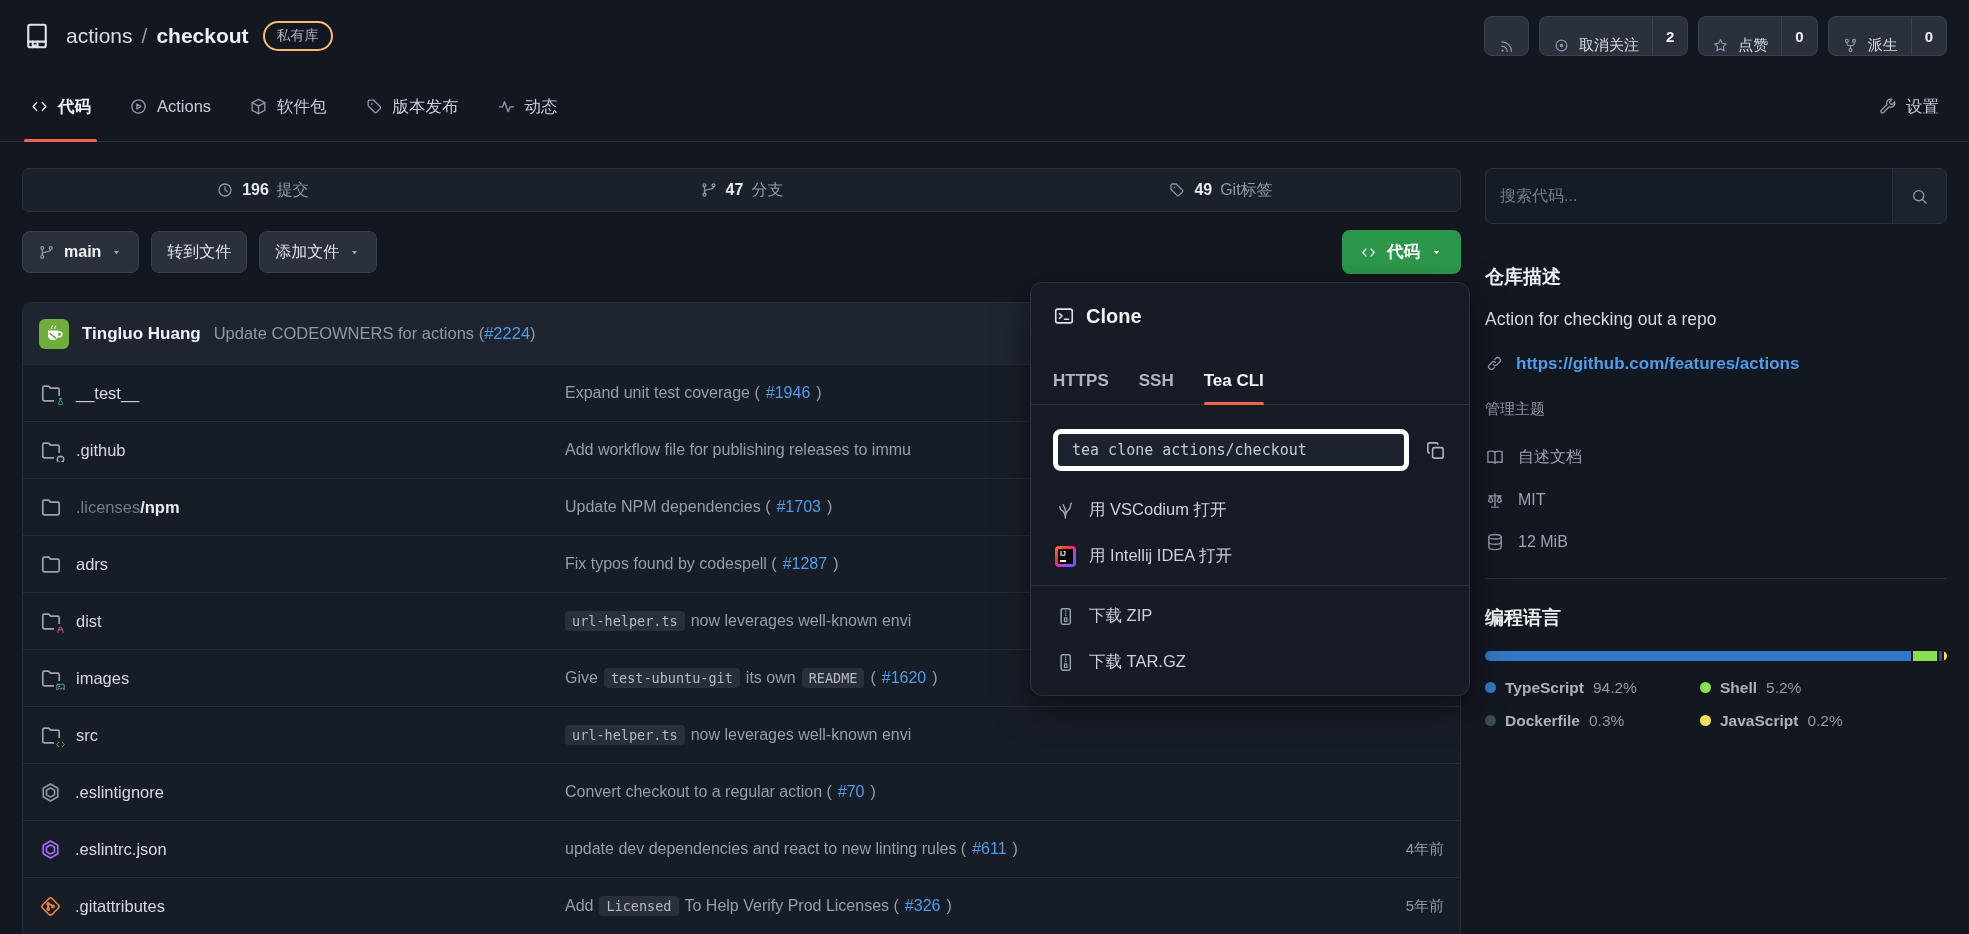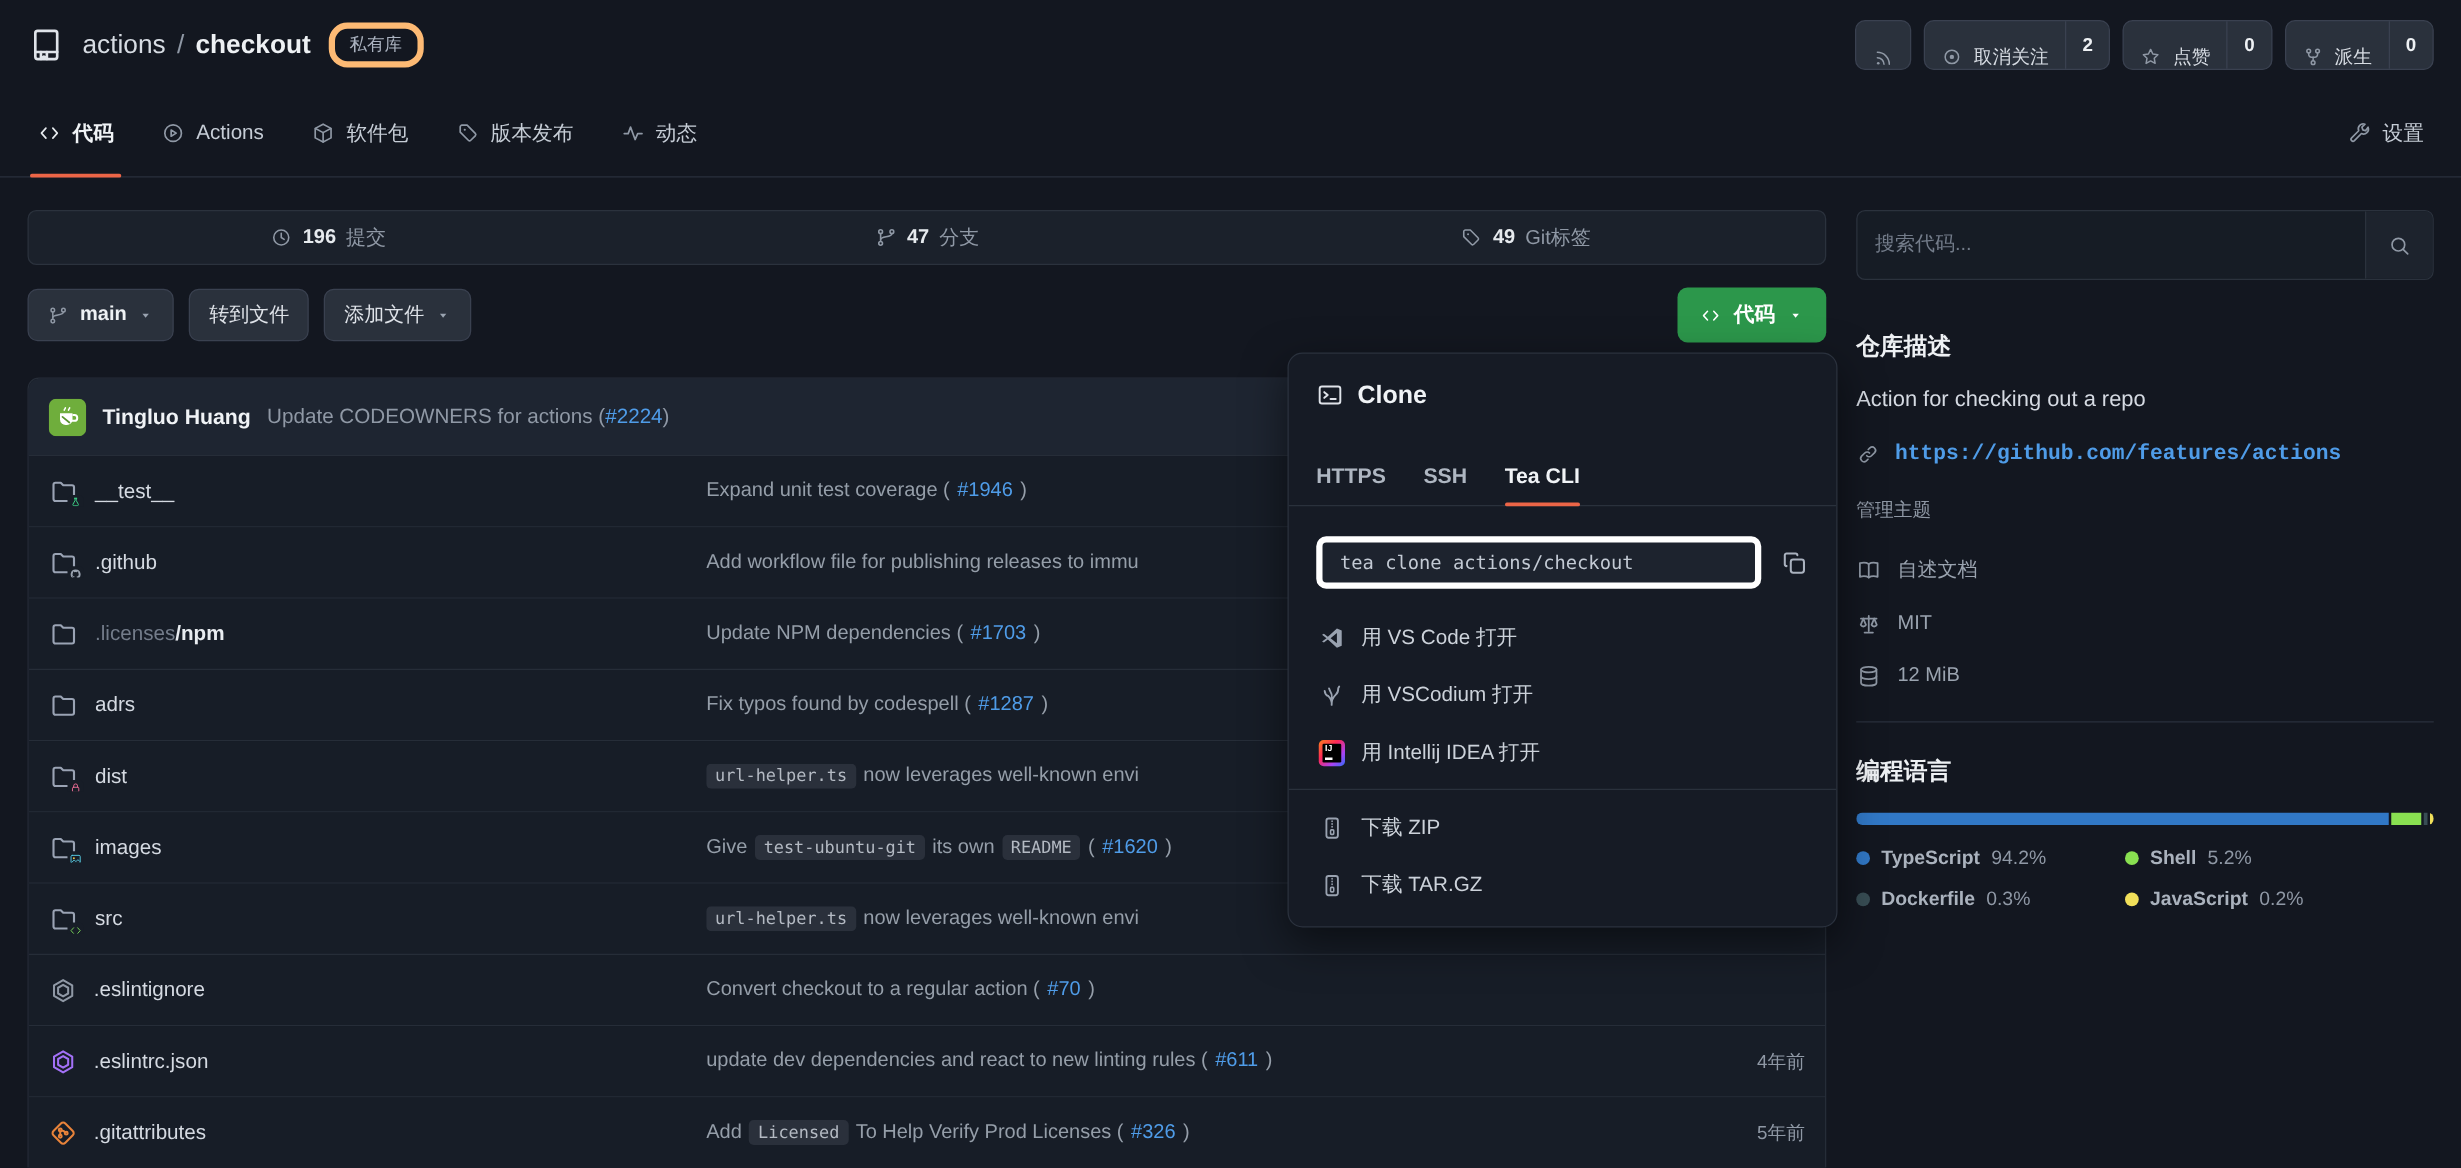--- a/index.html
+++ b/index.html
@@ -13,21 +13,21 @@
   body{background:var(--bg); font-family:"Liberation Sans",sans-serif; color:var(--text); position:relative; font-size:16px;}
   svg{display:block;}
   .ico{display:inline-flex; align-items:center; justify-content:center; color:var(--muted); flex:none;}
 
   
   .hdr{height:72px; display:flex; align-items:center; padding:0 22px;}
   .hdr .repo-ico{color:#dfe3e9; margin-right:14px;}
   .hdr .owner,.hdr .slash{font-size:21px; color:#d7dce3;}
   .hdr .slash{margin:0 9px; color:var(--muted);}
   .hdr .name{font-size:21px; font-weight:bold; color:#eef1f4;}
-  .badge{margin-left:14px; border:5px solid #fdba74; color:#aab2bf; border-radius:15px; padding:4px 12px; font-size:14px;}
+  .badge{margin-left:14px; border:2px solid #fdba74; color:#aab2bf; border-radius:15px; padding:4px 12px; font-size:14px;}
   .hdr-actions{margin-left:auto; display:flex; gap:10px;}
   .act-btn{display:flex; align-items:flex-end; height:40px; background:var(--btn); border:1px solid var(--btnb); border-radius:8px; color:#d7dce3; font-size:15px; cursor:pointer;}
   .act-btn .lbl{margin-left:9px; white-space:nowrap;}
   .act-btn .body{display:flex; align-items:center; padding:0 13px;}
   .act-btn .cnt{align-self:stretch; display:flex; align-items:center; padding:0 13px; border-left:1px solid var(--btnb); font-weight:bold; color:#eef1f4;}
 
   
   .tabs{height:70px; display:flex; align-items:stretch; padding:0 22px; border-bottom:1px solid #2a313c;}
   .tab{display:flex; align-items:center; gap:9px; padding:0 8px; margin-right:22px; position:relative; color:var(--muted); font-size:16.5px; cursor:pointer;}
   .tab .tl{color:#c6cdd6;}
@@ -95,21 +95,21 @@
   .idea-ico .bar{position:absolute; left:5px; bottom:5px; width:6px; height:2px; background:#fff;}
 
   
   .search{margin-top:26px; height:56px; display:flex; background:#161c25; border:1px solid #2b323d; border-radius:7px; overflow:hidden;}
   .search input{flex:1; background:transparent; border:none; outline:none; color:#dfe3e9; font-size:16px; padding:0 14px; font-family:"Liberation Sans",sans-serif;}
   .search input::placeholder{color:var(--dim);}
   .search .sbtn{width:54px; display:flex; align-items:center; justify-content:center; border-left:1px solid #2b323d; background:#1d232d; cursor:pointer;}
   .side h3{margin-top:40px; font-size:19px; color:#eef1f4;}
   .side .desc{margin-top:18px; font-size:17.5px; color:#d5dae2; line-height:1.35;}
   .weblink{margin-top:22px; display:flex; align-items:center; gap:12px;}
-  .weblink a{color:var(--link); font-size:17px; text-decoration:none; font-weight:bold; cursor:pointer;font-family:Liberation Mono, monospace;}
+  .weblink a{color:var(--link); font-size:17px; text-decoration:none; font-weight:bold; cursor:pointer;}
   .topics{margin-top:24px; display:flex; flex-wrap:wrap; gap:9px;}
   .topic{background:#1f2b41; color:#5299e0; font-size:14.5px; font-weight:bold; border-radius:15px; padding:6px 14px; cursor:pointer;}
   .manage{margin-top:26px; font-size:15px; color:var(--muted); cursor:pointer; display:inline-block;}
   .meta{margin-top:28px; display:flex; flex-direction:column; gap:22px;}
   .mrow{display:flex; align-items:center; gap:13px; font-size:16px; color:#9aa3af; cursor:pointer;}
   .sdiv{margin-top:26px; border-top:1px solid #2a313c;}
   .langbar{margin-top:20px; height:10px; display:flex; gap:2px; border-radius:5px; overflow:hidden;}
   .langbar .seg{height:100%;}
   .legend{margin-top:18px; display:grid; grid-template-columns:215px 1fr; row-gap:15px;}
   .litem{display:flex; align-items:center; gap:9px; font-size:15.5px; cursor:pointer;}
@@ -653,28 +653,20 @@
         <svg width="23" height="23" viewBox="0 0 24 24" fill="none" stroke="currentColor" stroke-width="1.7" stroke-linecap="round" stroke-linejoin="round">
           <rect x="9" y="9" width="11" height="11" rx="2"></rect>
           <path d="M5.5 14.5A1.5 1.5 0 0 1 4 13V5.5A1.5 1.5 0 0 1 5.5 4H13a1.5 1.5 0 0 1 1.5 1.5"></path>
         </svg>
       </span>
   </div>
   <div class="cmenu" id="cmenu-open">
       <div class="citem">
         <span class="ico" style="color:#99a2b0">
           <svg width="21" height="21" viewBox="0 0 24 24" fill="none" stroke="currentColor" stroke-width="1.7" stroke-linecap="round" stroke-linejoin="round">
-            <path fill="currentColor" stroke="none" d="M16.6 3.2L8.3 10.8 4.7 8 3 8.9l4.1 3.1L3 15.1l1.7.9 3.6-2.8 8.3 7.6L21 18.9V5.1zM16.6 7.4v9.2L10.8 12z"></path>
-          </svg>
-        </span>
-        <span>用 VS Code 打开</span>
-      </div>
-      <div class="citem">
-        <span class="ico" style="color:#99a2b0">
-          <svg width="21" height="21" viewBox="0 0 24 24" fill="none" stroke="currentColor" stroke-width="1.7" stroke-linecap="round" stroke-linejoin="round">
             <path d="M11.8 20.5c.3-3.8-.4-5.6-3-8.1M11.8 20.5c-.2-4.6 1-6.8 3.8-9.4M8.8 12.4C6.6 11.6 5.6 10 5.4 7.6M15.6 11.1c2-1.8 2.4-3.4 2.2-5.8M12 14.5c.3-3-.3-4.8-1.7-6.9M10.3 7.6l-.9-2.2M17.8 5.3l.9-1.6"></path>
           </svg>
         </span>
         <span>用 VSCodium 打开</span>
       </div>
       <div class="citem">
         <span class="idea-ico">
           <span class="in"></span>
           <span class="ij">IJ</span>
           <span class="bar"></span>

